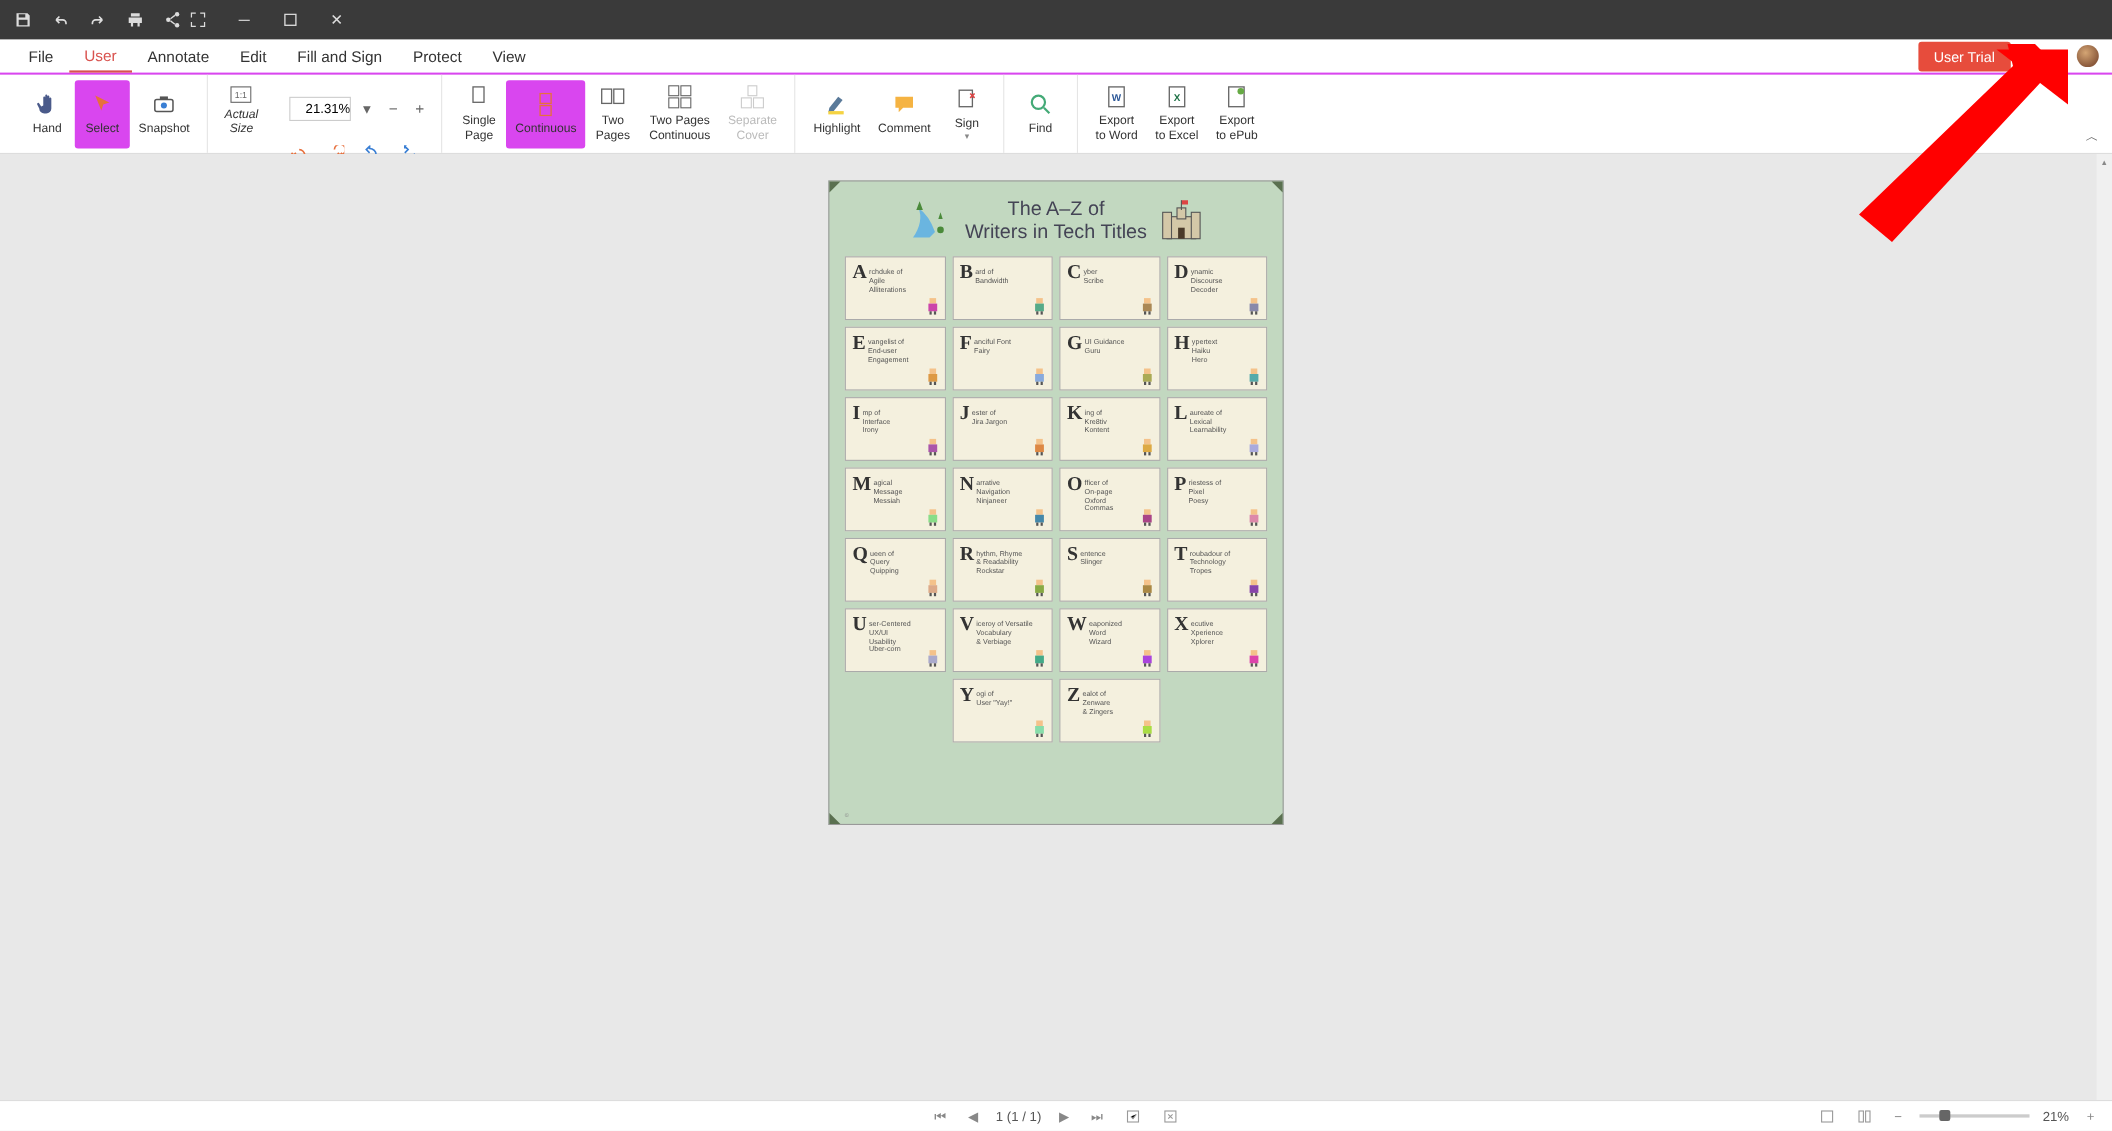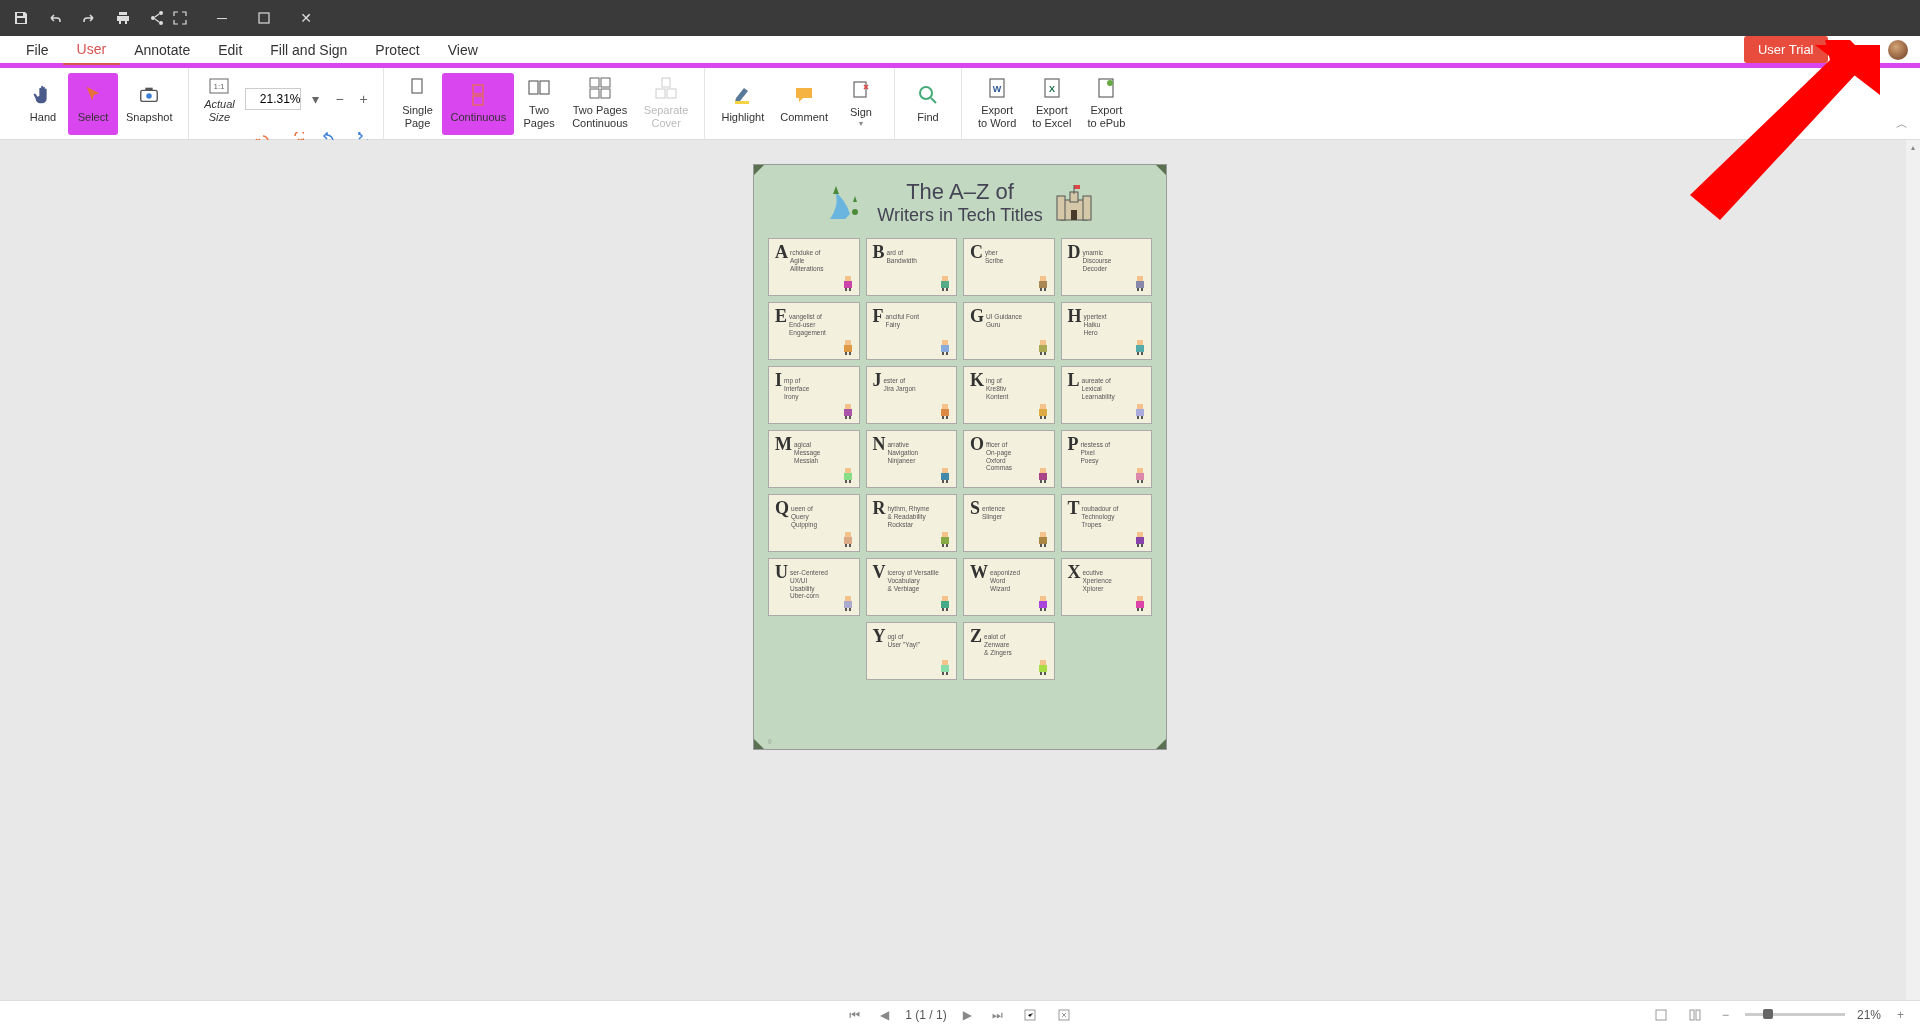--- a/index.html
+++ b/index.html
@@ -7,21 +7,21 @@
 
 
 .titlebar { height: 36px; background: #3a3a3a; display: flex; align-items: center; color: #fff; font-size: 13px; }
 .titlebar-left { display: flex; align-items: center; gap: 16px; padding-left: 12px; }
 .titlebar-icon { width: 18px; height: 18px; display: flex; align-items: center; justify-content: center; color: #ddd; cursor: pointer; }
 .titlebar-center { flex: 1; text-align: center; }
 .titlebar-right { display: flex; align-items: center; gap: 14px; padding-right: 10px; }
 .win-btn { width: 28px; height: 28px; display: flex; align-items: center; justify-content: center; color: #ddd; cursor: pointer; font-size: 14px; }
 
 
-.menubar { height: 32px; background: #fff; display: flex; align-items: center; padding: 0 12px; border-bottom: 5px solid #d946ef; }
+.menubar { height: 32px; background: #fff; display: flex; align-items: center; padding: 0 12px; border-bottom: 2px solid #d946ef; }
 .menu-item { padding: 6px 14px; font-size: 14px; color: #333; cursor: pointer; }
 .menu-item.active { color: #d9534f; border-bottom: 2px solid #d9534f; font-weight: 500; }
 .menubar-right { margin-left: auto; display: flex; align-items: center; gap: 10px; }
 .start-trial-btn { background: #e74c3c; color: #fff; padding: 6px 14px; border-radius: 3px; font-size: 13px; font-weight: 500; cursor: pointer; }
 .signin { font-size: 13px; color: #333; cursor: pointer; }
 .avatar { width: 20px; height: 20px; border-radius: 50%; background: radial-gradient(circle at 40% 35%, #d4a574 0%, #8b5a3c 70%); cursor: pointer; position: relative; z-index: 1; }
 
 
 .ribbon { height: 72px; background: #fff; display: flex; align-items: center; padding: 0 10px; border-bottom: 1px solid #ddd; position: relative; }
 .ribbon-group { display: flex; align-items: center; height: 100%; padding: 0 8px; border-right: 1px solid #e5e5e5; }
@@ -40,21 +40,21 @@
 .scrollbar-v { position: absolute; right: 0; top: 0; width: 14px; height: 100%; background: #f0f0f0; }
 .scrollbar-v .thumb-up { position: absolute; top: 2px; left: 2px; right: 2px; height: 10px; display:flex; align-items:center; justify-content:center; font-size:8px; color:#888;}
 .page { width: 414px; height: 586px; background: #c2d8c0; border: 1px solid #999; position: relative; padding: 14px; }
 .page-corner-tl, .page-corner-tr, .page-corner-bl, .page-corner-br { position: absolute; width: 0; height: 0; }
 .page-corner-tl { top: 0; left: 0; border-top: 10px solid #5a7050; border-right: 10px solid transparent; }
 .page-corner-tr { top: 0; right: 0; border-top: 10px solid #5a7050; border-left: 10px solid transparent; }
 .page-corner-bl { bottom: 0; left: 0; border-bottom: 10px solid #5a7050; border-right: 10px solid transparent; }
 .page-corner-br { bottom: 0; right: 0; border-bottom: 10px solid #5a7050; border-left: 10px solid transparent; }
 .page-header { display: flex; align-items: center; justify-content: center; gap: 10px; margin-bottom: 12px; }
 .page-title { font-family: Georgia, serif; color: #445; text-align: center; }
-.page-title .line1 { font-size: 22px; }
+.page-title .line1 { font-size: 18px; }
 .page-title .line2 { font-size: 18px; }
 .river-icon { width: 42px; height: 38px; }
 .castle-icon { width: 42px; height: 42px; }
 .cards-grid { display: grid; grid-template-columns: repeat(4, 1fr); gap: 6px; }
 .card { background: #f4f0de; border: 1px solid #aaa; height: 58px; position: relative; padding: 4px 6px; display:flex; align-items:flex-start; }
 .card-letter { font-family: Georgia, serif; font-size: 18px; font-weight: bold; color: #333; line-height: 1; }
 .card-text { font-size: 6.5px; color: #555; line-height: 1.2; margin-left: 2px; margin-top: 6px; }
 .card-pixel { position: absolute; right: 3px; bottom: 3px; width: 16px; height: 18px; }
 .footer-text { position:absolute; bottom:4px; left:14px; font-size:5px; color:#888;}
 
@@ -160,21 +160,21 @@
             <rect x="3" y="7" width="18" height="12" rx="2" fill="none" stroke="#555" stroke-width="1.5"></rect>
             <circle cx="12" cy="13" r="3" fill="#3a7fd4"></circle>
             <rect x="8" y="4" width="8" height="3" fill="#555"></rect>
           </svg>
         </div>
       <span>Snapshot</span>
     </div>
   </div>
 
   <div class="ribbon-group" style="flex-direction:column; gap:4px; padding:4px 10px;">
-    <div style="display:flex; align-items:center; gap:6px;">
+    <div style="display:flex; align-items:center; gap:24px;">
       <div class="ribbon-btn" style="min-width:40px; height:auto; padding:2px;">
         <div class="ribbon-icon" style="margin-bottom:0;">
             <svg width="20" height="16" viewBox="0 0 20 16">
               <rect x="1" y="1" width="18" height="14" fill="none" stroke="#666" stroke-width="1"></rect>
               <text x="10" y="11" font-size="8" text-anchor="middle" fill="#666">1:1</text>
             </svg>
           </div>
         <span style="white-space:pre-line;font-style:italic;">Actual
 Size</span>
       </div>

